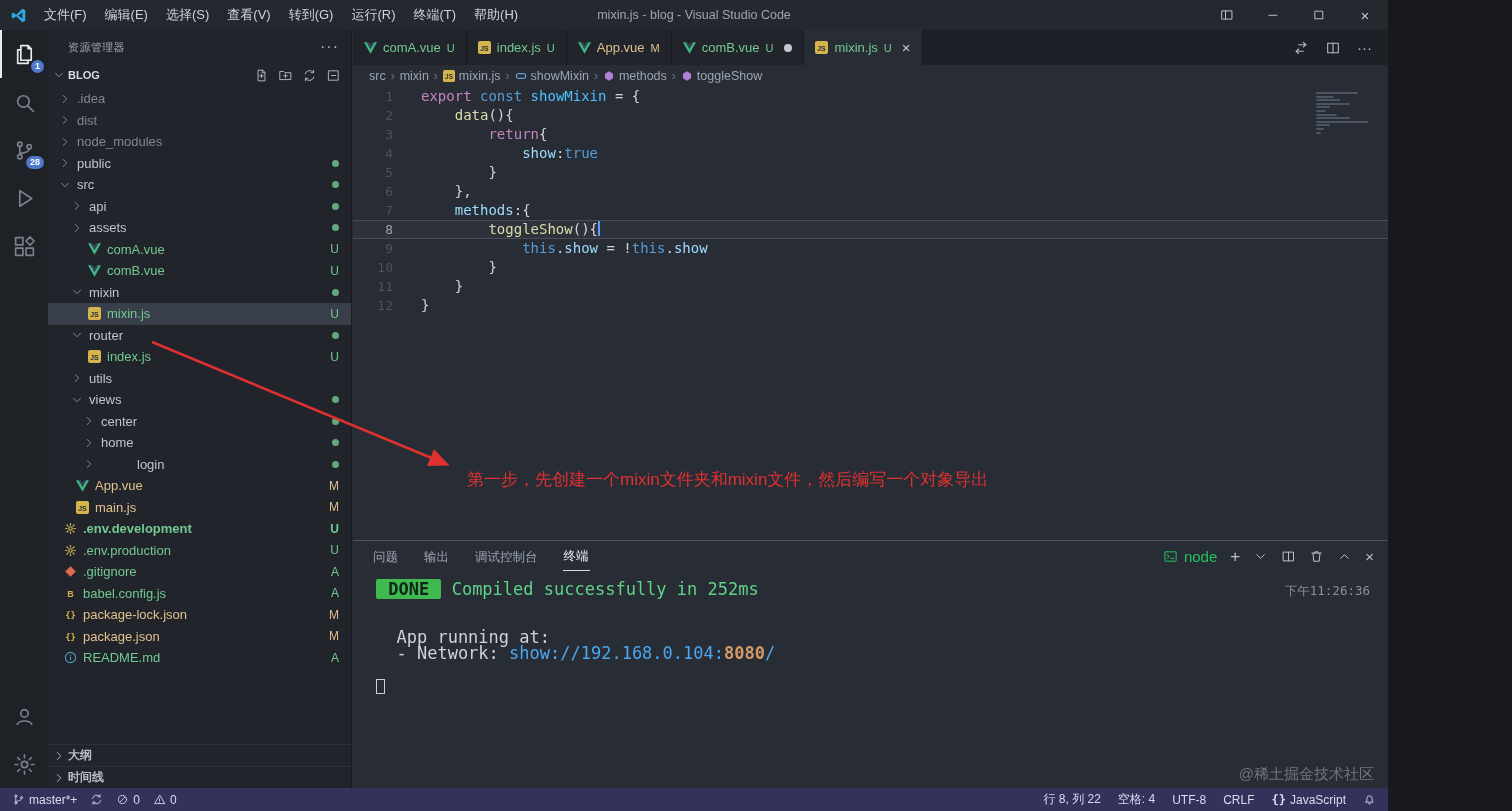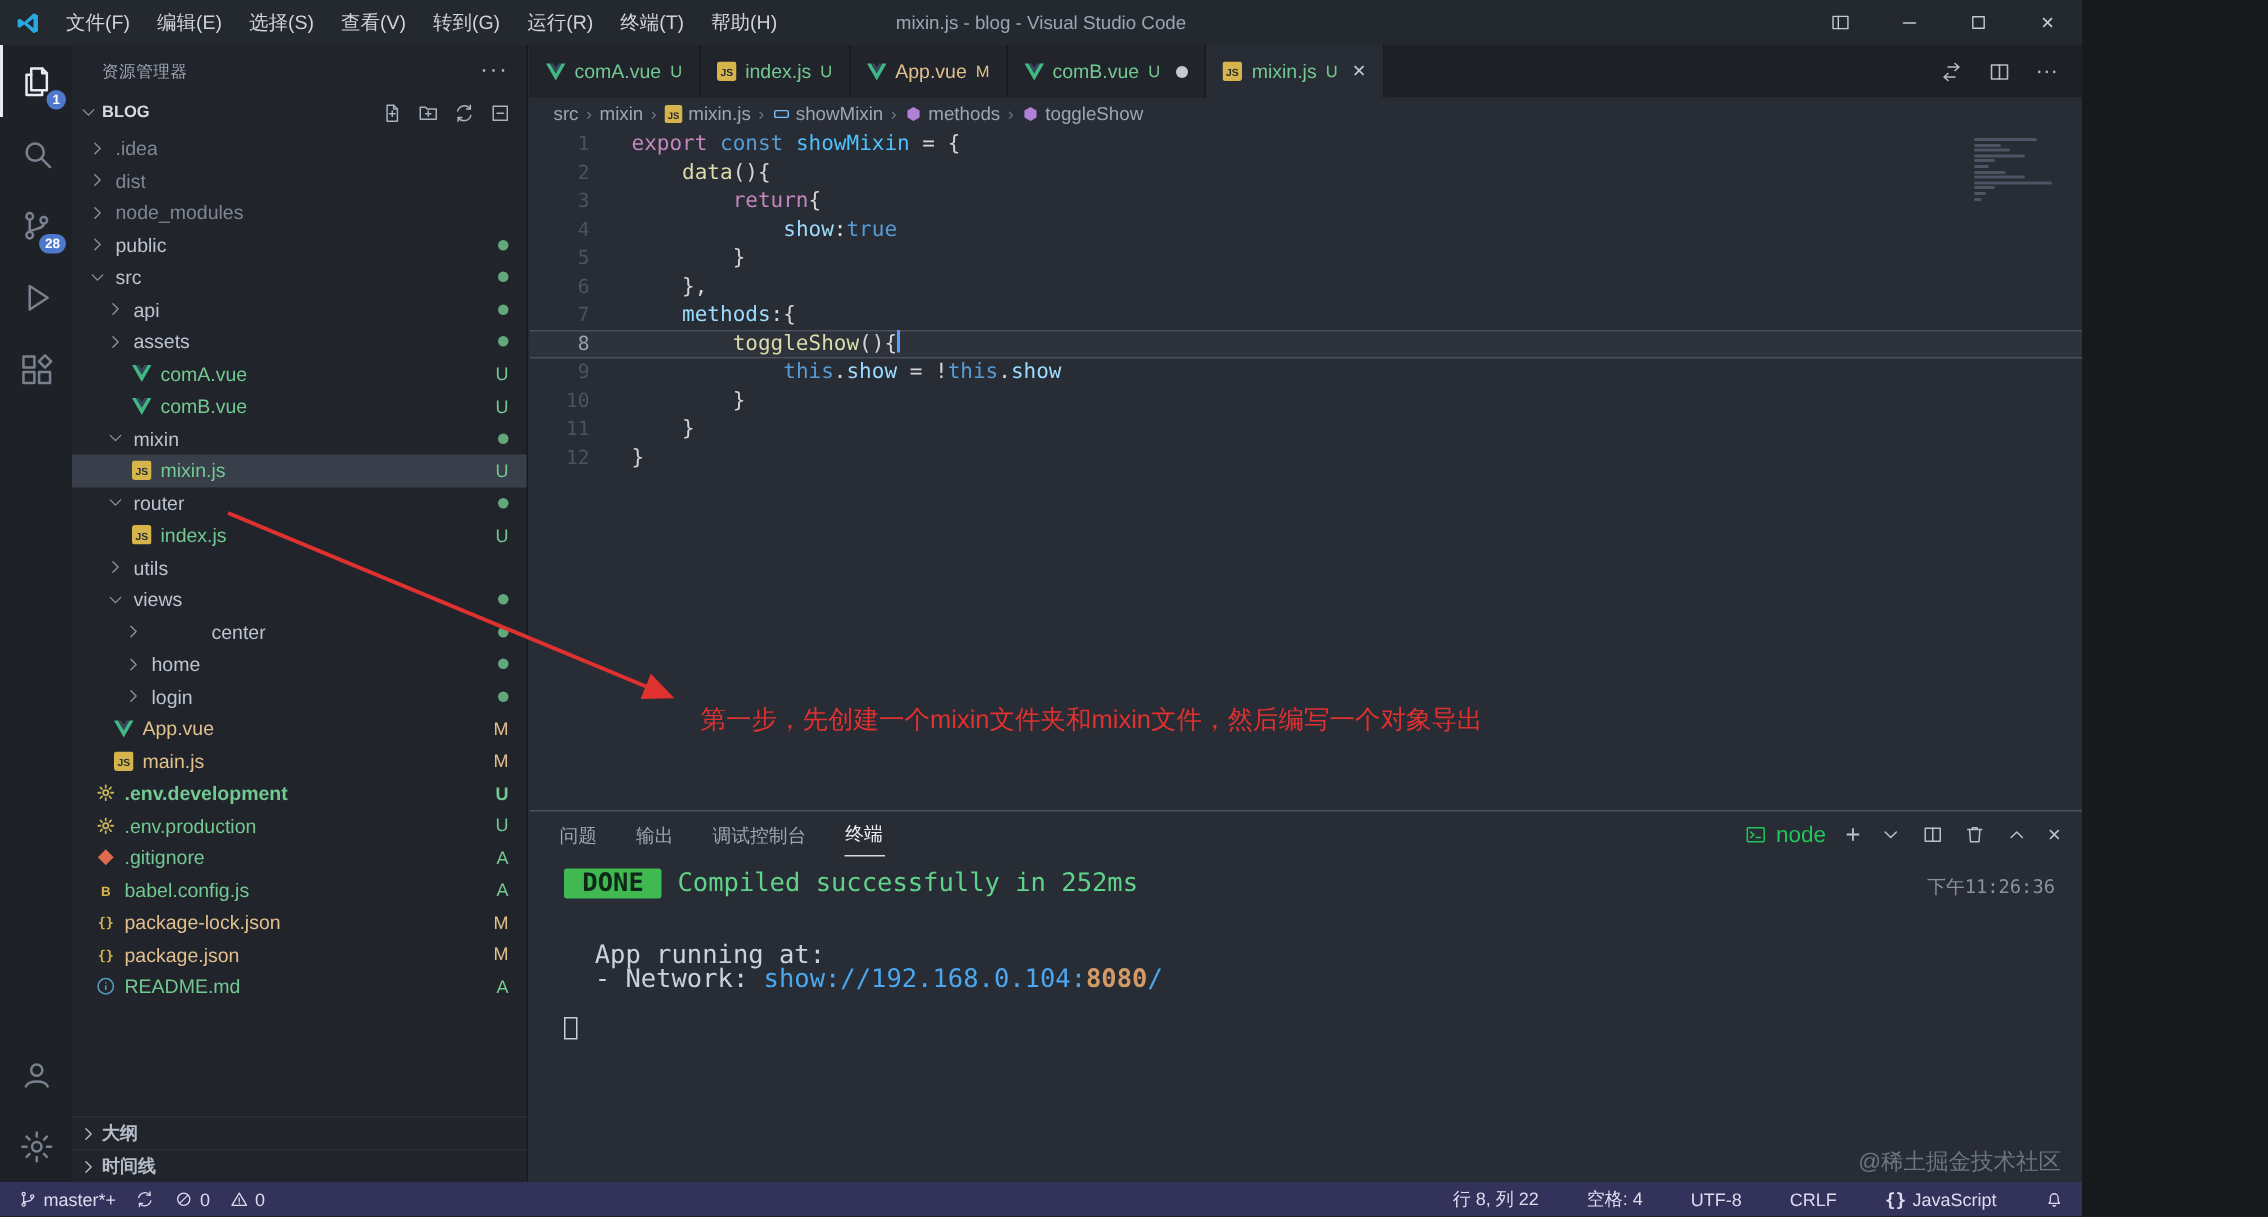--- a/index.html
+++ b/index.html
@@ -92,21 +92,21 @@
 .t-badge{background:#3fb950;color:#11261a;padding:0 2px;border-radius:2px;font-weight:bold}
 .t-url{color:#4aa7f0}
 .t-port{color:#d19a66;font-weight:bold}
 .term-cursor{display:inline-block;width:9px;height:15px;border:1px solid #c8cfdb;vertical-align:-3px}
 .term-time{position:absolute;top:42px;right:18px;color:#8a909c;font-size:12.5px;font-family:"DejaVu Sans Mono",monospace}
 
 
 #statusbar{position:absolute;bottom:0;left:0;right:0;height:23px;background:#32325b;display:flex;align-items:center;padding:0 12px;font-size:12px;color:#dcdcf0;z-index:6}
 .sb-item{display:flex;align-items:center;gap:4px;margin-right:13px;cursor:pointer}
 #sb-right{margin-left:auto;display:flex}
-#sb-right .sb-item{margin-right:0;margin-left:32px}
+#sb-right .sb-item{margin-right:0;margin-left:17px}
 .braces{font-family:"DejaVu Sans Mono",monospace;font-size:12px;font-weight:bold}
 
 
 #annotation{position:absolute;left:467px;top:468px;color:#e03131;font-size:17px;z-index:20;white-space:nowrap}
 #watermark{position:absolute;right:14px;bottom:27px;color:#6f7580;font-size:15px;z-index:20}
 #arrow-overlay{position:absolute;inset:0;pointer-events:none;z-index:21}
 </style>
 </head>
 <body>
 
@@ -416,21 +416,21 @@
           <span class="chev ic">
             <svg width="14" height="14" viewBox="0 0 24 24" fill="none" stroke="currentColor" stroke-width="1.6" stroke-linecap="round" stroke-linejoin="round">
               <path d="M6 9l6 6 6-6"></path>
             </svg>
           </span>
           <span class="tree-label lb-def">views</span>
           <span class="tree-meta">
             <span class="tree-dot"></span>
           </span>
         </div>
-        <div class="tree-row" style="padding-left: 34px; gap: 40px;">
+        <div class="tree-row" style="padding-left: 34px;">
           <span class="chev ic">
             <svg width="14" height="14" viewBox="0 0 24 24" fill="none" stroke="currentColor" stroke-width="1.6" stroke-linecap="round" stroke-linejoin="round">
               <path d="M9 6l6 6-6 6"></path>
             </svg>
           </span>
           <span class="tree-label lb-def">center</span>
           <span class="tree-meta">
             <span class="tree-dot"></span>
           </span>
         </div>
@@ -438,21 +438,21 @@
           <span class="chev ic">
             <svg width="14" height="14" viewBox="0 0 24 24" fill="none" stroke="currentColor" stroke-width="1.6" stroke-linecap="round" stroke-linejoin="round">
               <path d="M9 6l6 6-6 6"></path>
             </svg>
           </span>
           <span class="tree-label lb-def">home</span>
           <span class="tree-meta">
             <span class="tree-dot"></span>
           </span>
         </div>
-        <div class="tree-row" style="padding-left: 34px;">
+        <div class="tree-row" style="padding-left: 34px; gap: 36px;">
           <span class="chev ic">
             <svg width="14" height="14" viewBox="0 0 24 24" fill="none" stroke="currentColor" stroke-width="1.6" stroke-linecap="round" stroke-linejoin="round">
               <path d="M9 6l6 6-6 6"></path>
             </svg>
           </span>
           <span class="tree-label lb-def">login</span>
           <span class="tree-meta">
             <span class="tree-dot"></span>
           </span>
         </div>

